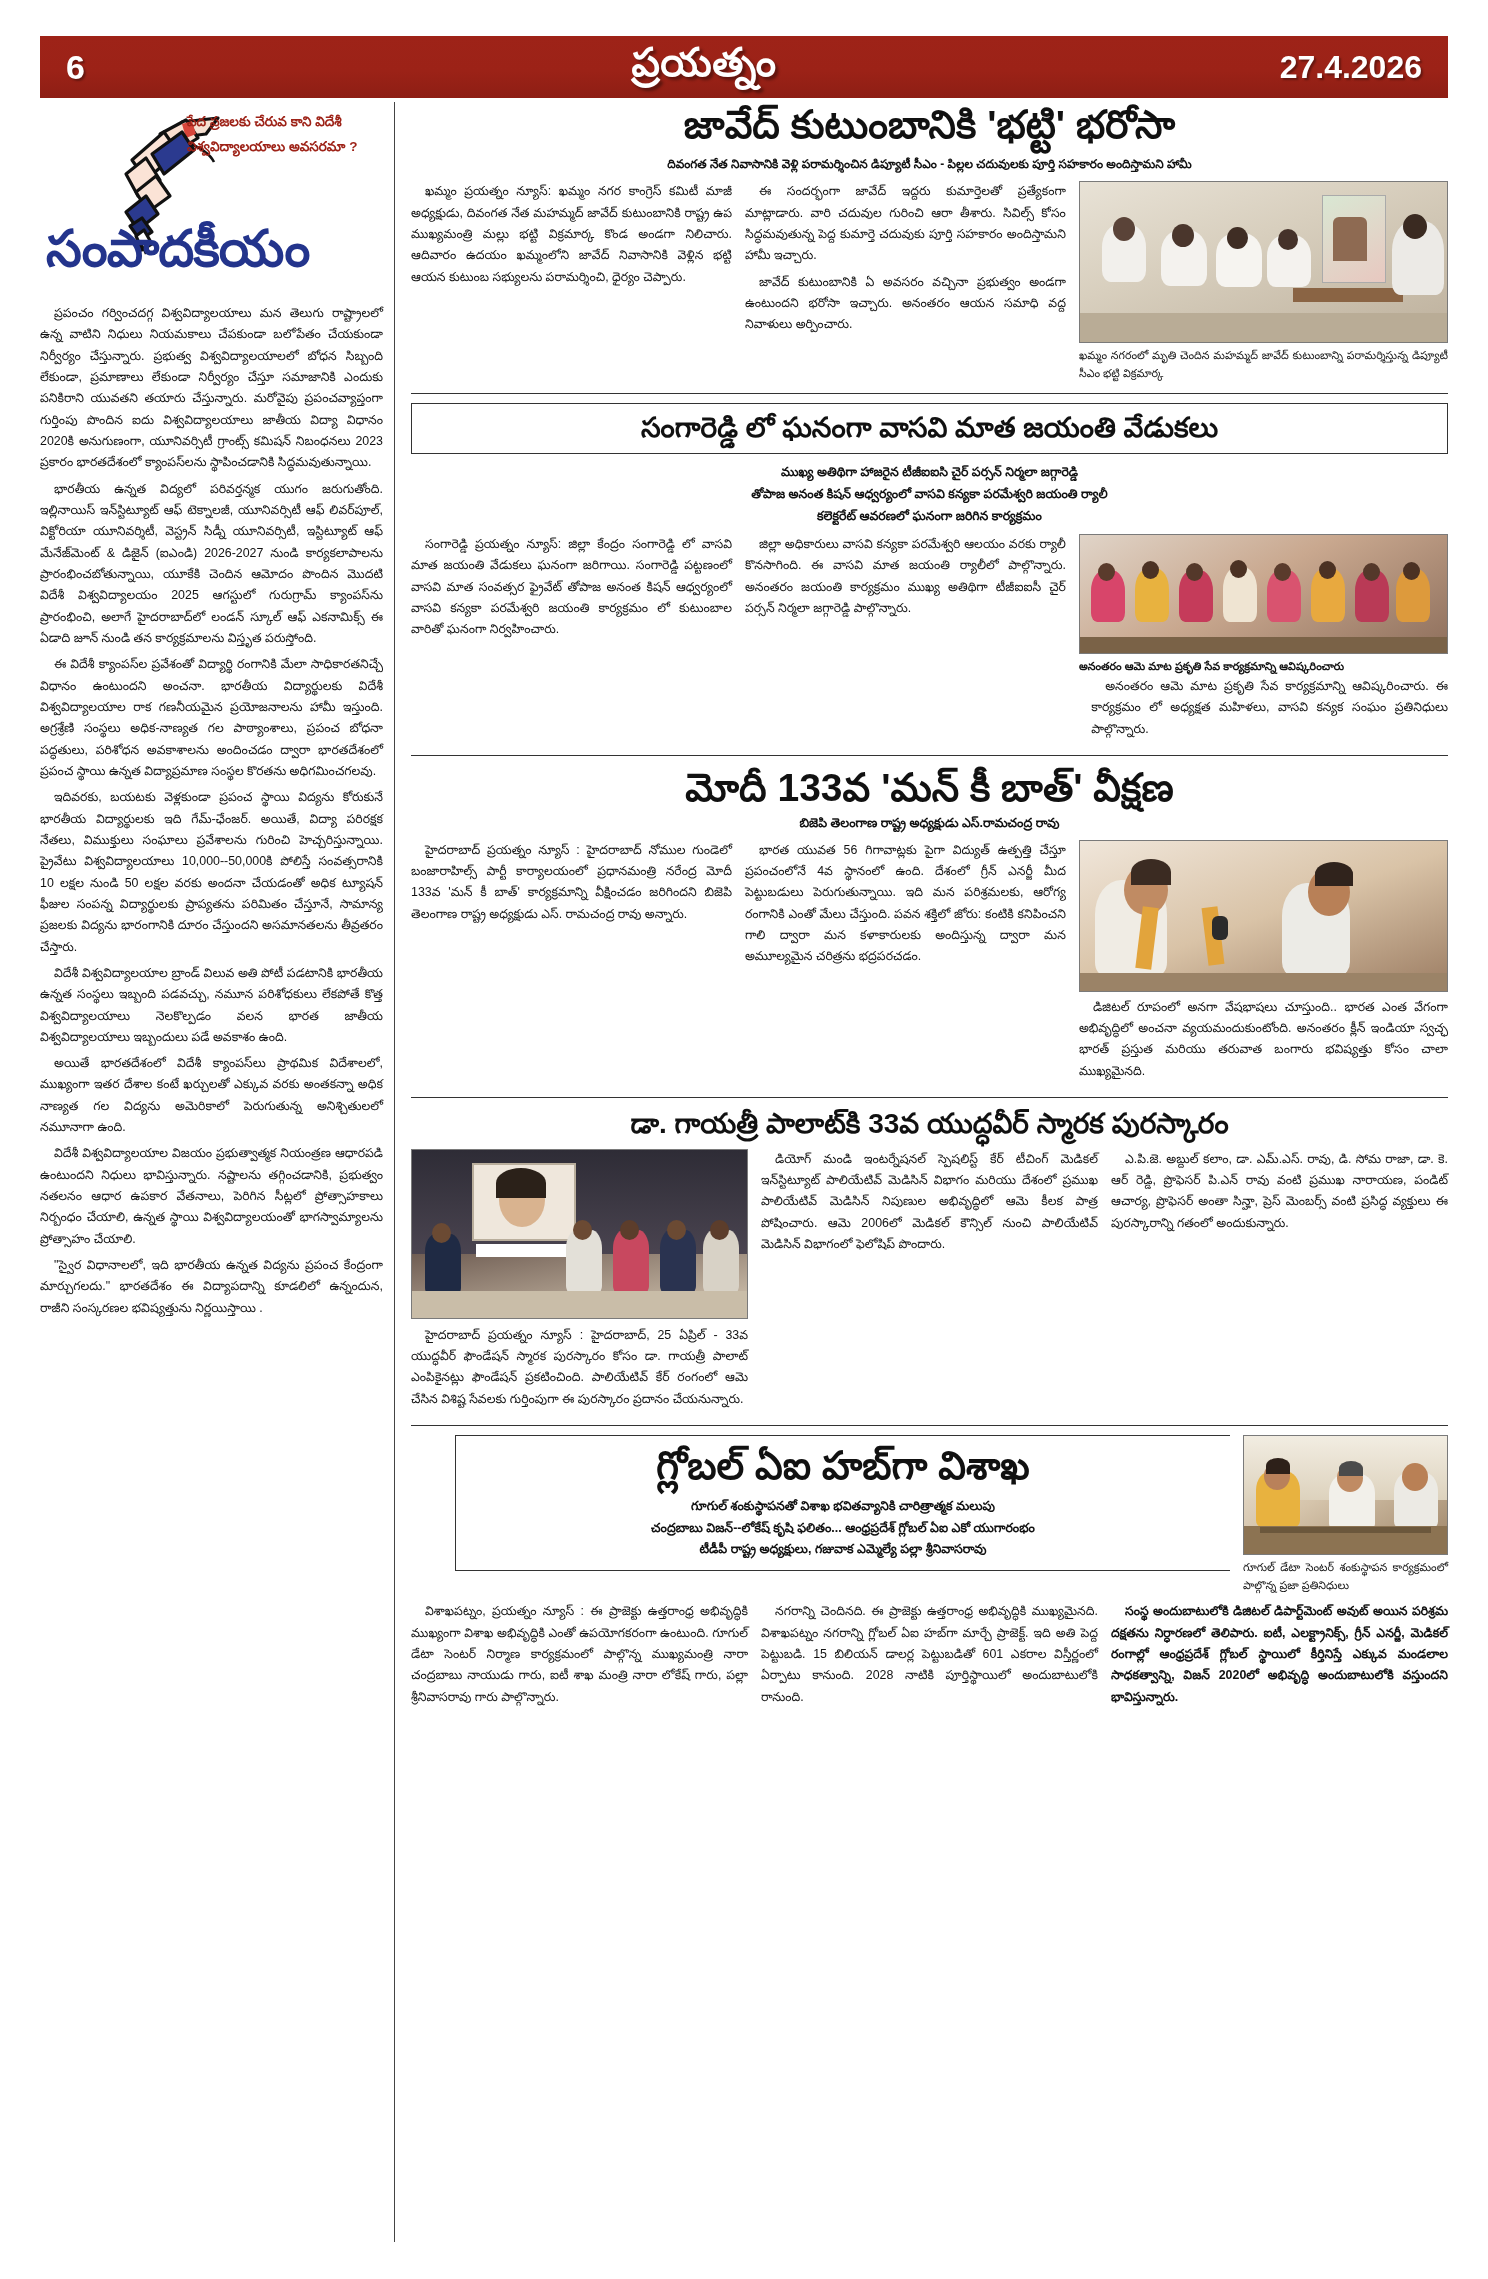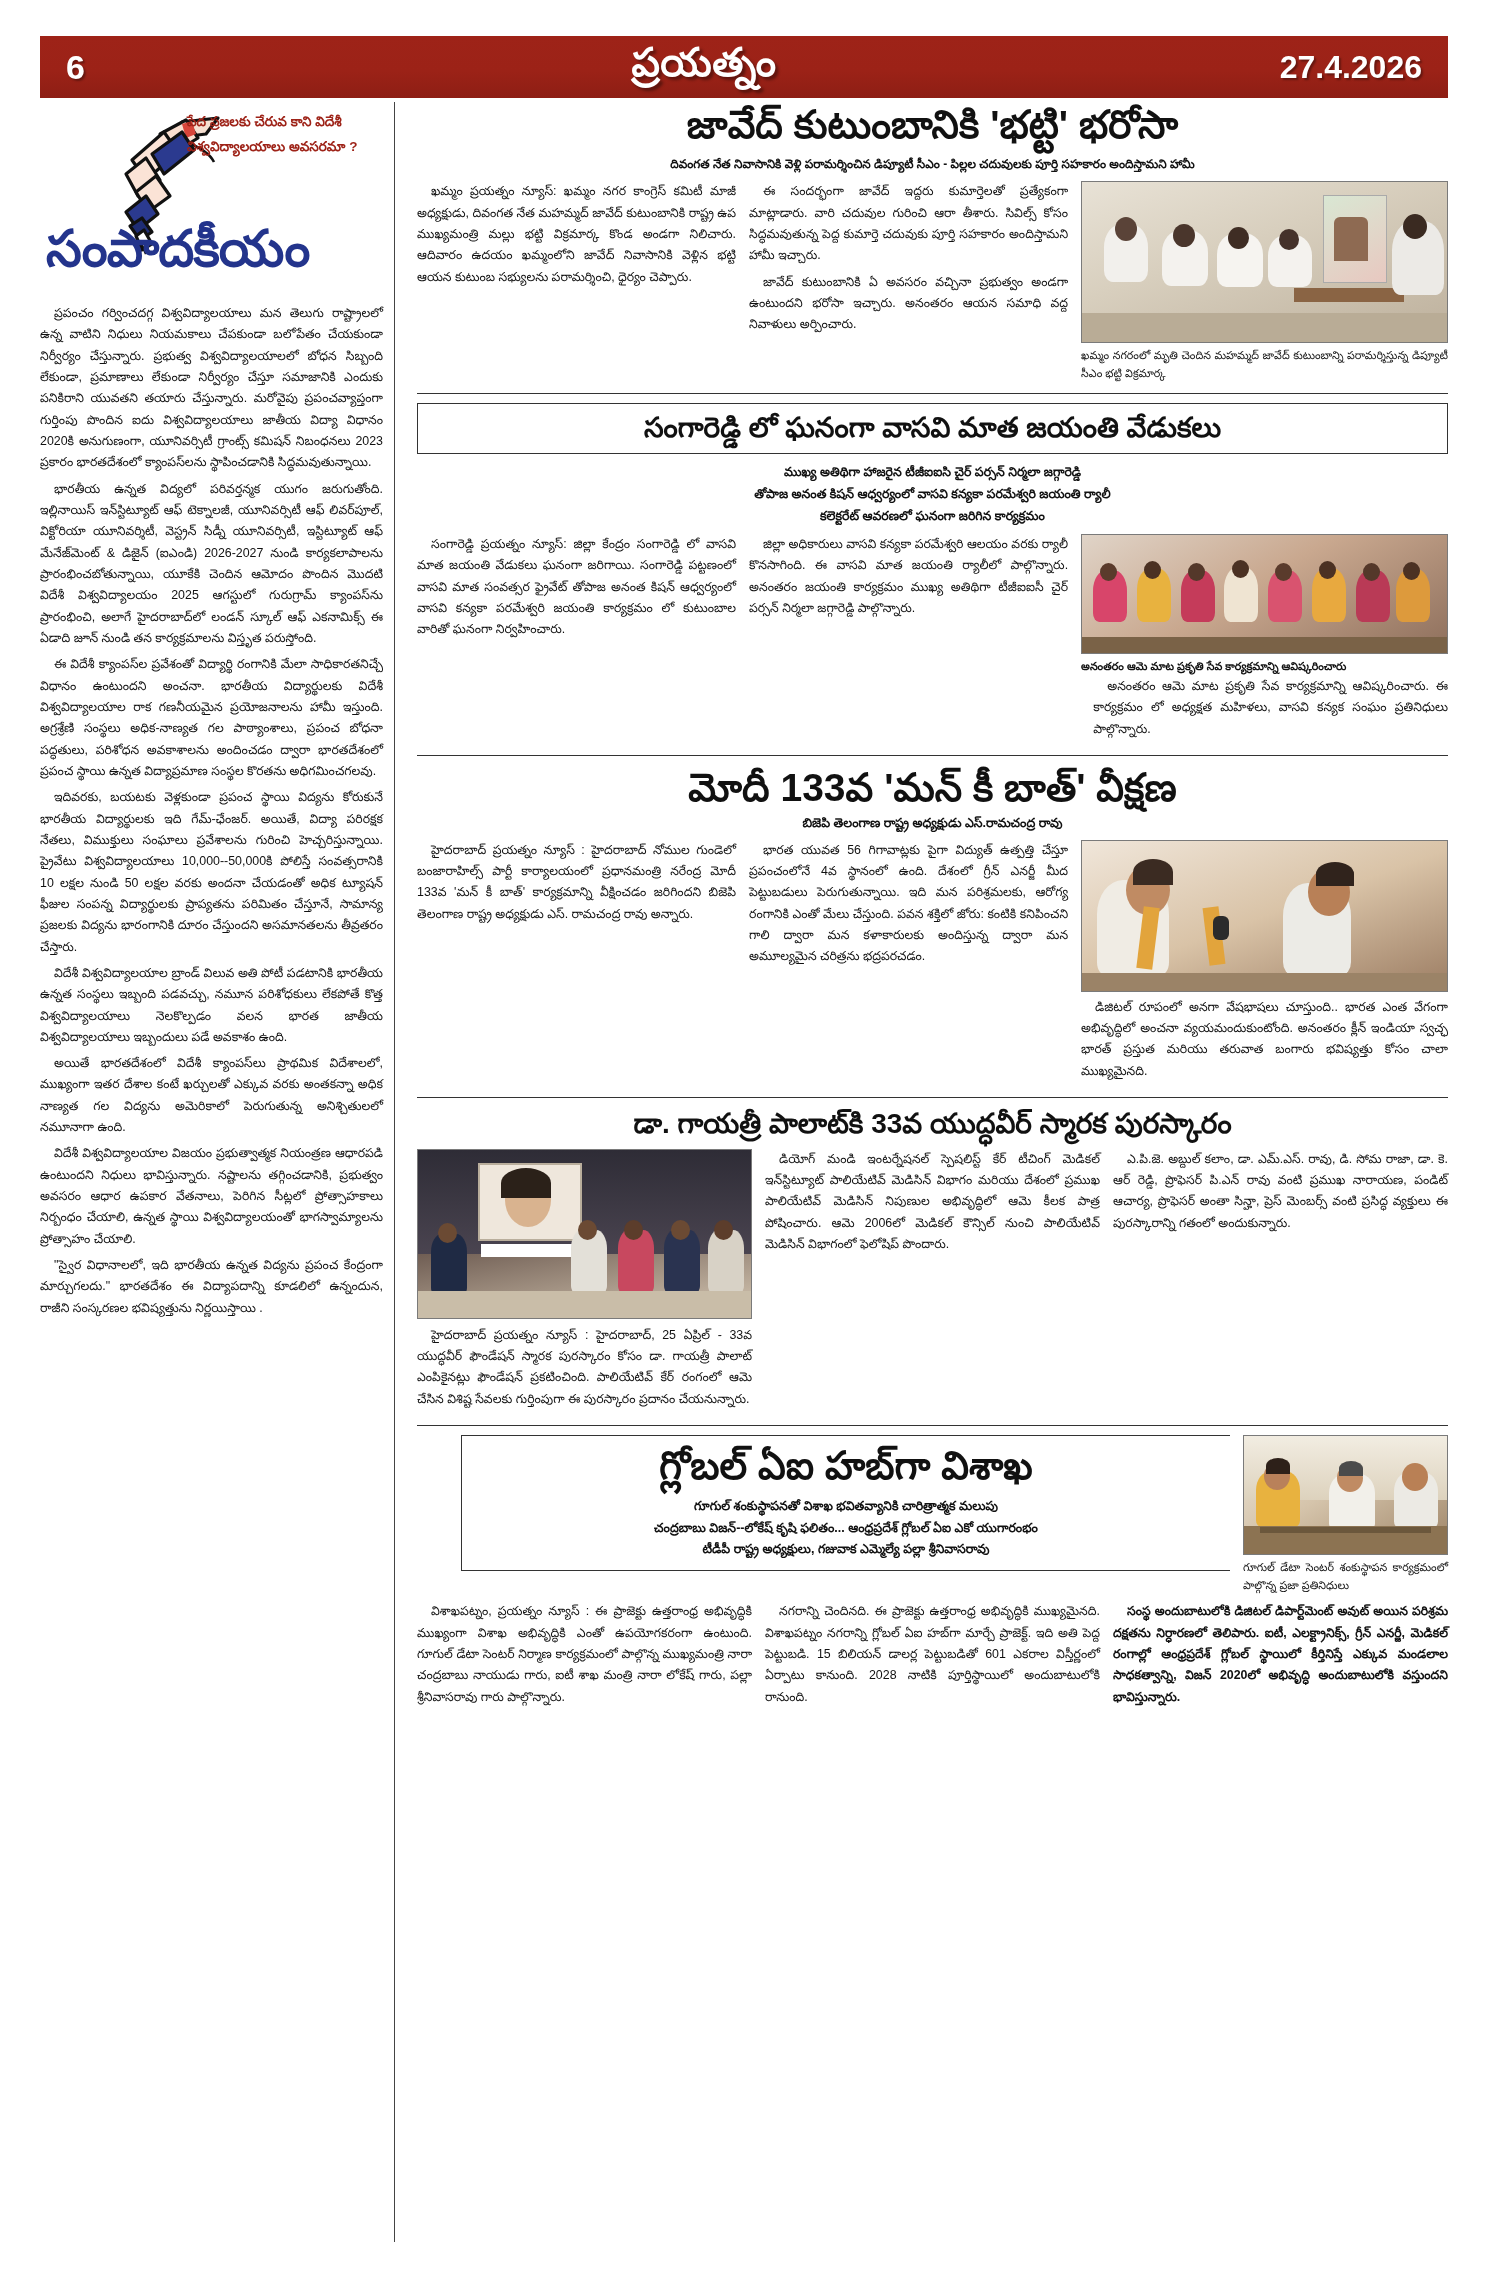--- a/index.html
+++ b/index.html
@@ -60,21 +60,21 @@
   }
 
   
   .page {
     position: absolute;
     left: 40px;
     top: 102px;
     width: 1408px;
     height: 2140px;
     display: flex;
-    gap: 10px;
+    gap: 4px;
   }
   .col-left {
     width: 355px;
     flex: 0 0 355px;
     border-right: 1.5px solid #444;
     padding-right: 11px;
     box-sizing: border-box;
   }
   .col-main {
     flex: 1 1 auto;
@@ -231,21 +231,21 @@
       <div class="sampadakiyam">సంపాదకీయం</div>
     </div>
 
     <div class="bodytext">
       <p>ప్రపంచం గర్వించదగ్గ విశ్వవిద్యాలయాలు మన తెలుగు రాష్ట్రాలలో ఉన్న వాటిని నిధులు నియమకాలు చేపకుండా బలోపేతం చేయకుండా నిర్వీర్యం చేస్తున్నారు. ప్రభుత్వ విశ్వవిద్యాలయాలలో బోధన సిబ్బంది లేకుండా, ప్రమాణాలు లేకుండా నిర్వీర్యం చేస్తూ సమాజానికి ఎందుకు పనికిరాని యువతని తయారు చేస్తున్నారు. మరోవైపు ప్రపంచవ్యాప్తంగా గుర్తింపు పొందిన ఐదు విశ్వవిద్యాలయాలు జాతీయ విద్యా విధానం 2020కి అనుగుణంగా, యూనివర్సిటీ గ్రాంట్స్ కమిషన్ నిబంధనలు 2023 ప్రకారం భారతదేశంలో క్యాంపస్‌లను స్థాపించడానికి సిద్ధమవుతున్నాయి.</p>
       <p>భారతీయ ఉన్నత విద్యలో పరివర్తన్మక యుగం జరుగుతోంది. ఇల్లినాయిస్ ఇన్‌స్టిట్యూట్ ఆఫ్ టెక్నాలజీ, యూనివర్సిటీ ఆఫ్ లివర్‌పూల్, విక్టోరియా యూనివర్శిటీ, వెస్ట్రన్ సిడ్నీ యూనివర్సిటీ, ఇస్టిట్యూట్ ఆఫ్ మేనేజ్‌మెంట్ &amp; డిజైన్ (ఐఎండి) 2026-2027 నుండి కార్యకలాపాలను ప్రారంభించబోతున్నాయి, యూకేకి చెందిన ఆమోదం పొందిన మొదటి విదేశీ విశ్వవిద్యాలయం 2025 ఆగస్టులో గురుగ్రామ్ క్యాంపస్‌ను ప్రారంభించి, అలాగే హైదరాబాద్‌లో లండన్ స్కూల్ ఆఫ్ ఎకనామిక్స్ ఈ ఏడాది జూన్ నుండి తన కార్యక్రమాలను విస్తృత పరుస్తోంది.</p>
       <p>ఈ విదేశీ క్యాంపస్‌ల ప్రవేశంతో విద్యార్థి రంగానికి మేలా సాధికారతనిచ్చే విధానం ఉంటుందని అంచనా. భారతీయ విద్యార్థులకు విదేశీ విశ్వవిద్యాలయాల రాక గణనీయమైన ప్రయోజనాలను హామీ ఇస్తుంది. అగ్రశ్రేణి సంస్థలు అధిక-నాణ్యత గల పాఠ్యాంశాలు, ప్రపంచ బోధనా పద్ధతులు, పరిశోధన అవకాశాలను అందించడం ద్వారా భారతదేశంలో ప్రపంచ స్థాయి ఉన్నత విద్యాప్రమాణ సంస్థల కొరతను అధిగమించగలవు.</p>
       <p>ఇదివరకు, బయటకు వెళ్లకుండా ప్రపంచ స్థాయి విద్యను కోరుకునే భారతీయ విద్యార్థులకు ఇది గేమ్-ఛేంజర్. అయితే, విద్యా పరిరక్షక నేతలు, విముక్తులు సంఘాలు ప్రవేశాలను గురించి హెచ్చరిస్తున్నాయి. ప్రైవేటు విశ్వవిద్యాలయాలు 10,000--50,000కి పోలిస్తే సంవత్సరానికి 10 లక్షల నుండి 50 లక్షల వరకు అందనా చేయడంతో అధిక ట్యూషన్ ఫీజుల సంపన్న విద్యార్థులకు ప్రాప్యతను పరిమితం చేస్తూనే, సామాన్య ప్రజలకు విద్యను భారంగానికి దూరం చేస్తుందని అసమానతలను తీవ్రతరం చేస్తారు.</p>
       <p>విదేశీ విశ్వవిద్యాలయాల బ్రాండ్ విలువ అతి పోటీ పడటానికి భారతీయ ఉన్నత సంస్థలు ఇబ్బంది పడవచ్చు, నమూన పరిశోధకులు లేకపోతే కొత్త విశ్వవిద్యాలయాలు నెలకొల్పడం వలన భారత జాతీయ విశ్వవిద్యాలయాలు ఇబ్బందులు పడే అవకాశం ఉంది.</p>
       <p>అయితే భారతదేశంలో విదేశీ క్యాంపస్‌లు ప్రాథమిక విదేశాలలో, ముఖ్యంగా ఇతర దేశాల కంటే ఖర్చులతో ఎక్కువ వరకు అంతకన్నా అధిక నాణ్యత గల విద్యను అమెరికాలో పెరుగుతున్న అనిశ్చితులలో నమూనాగా ఉంది.</p>
-      <p>విదేశీ విశ్వవిద్యాలయాల విజయం ప్రభుత్వాత్మక నియంత్రణ ఆధారపడి ఉంటుందని నిధులు భావిస్తున్నారు. నష్టాలను తగ్గించడానికి, ప్రభుత్వం అవసరం ఆధార ఉపకార వేతనాలు, పెరిగిన సీట్లలో ప్రోత్సాహకాలు నిర్బంధం చేయాలి, ఉన్నత స్థాయి విశ్వవిద్యాలయంతో భాగస్వామ్యాలను ప్రోత్సాహం చేయాలి.</p>
+      <p>విదేశీ విశ్వవిద్యాలయాల విజయం ప్రభుత్వాత్మక నియంత్రణ ఆధారపడి ఉంటుందని నిధులు భావిస్తున్నారు. నష్టాలను తగ్గించడానికి, ప్రభుత్వం నతలనం ఆధార ఉపకార వేతనాలు, పెరిగిన సీట్లలో ప్రోత్సాహకాలు నిర్బంధం చేయాలి, ఉన్నత స్థాయి విశ్వవిద్యాలయంతో భాగస్వామ్యాలను ప్రోత్సాహం చేయాలి.</p>
       <p>"స్వైర విధానాలలో, ఇది భారతీయ ఉన్నత విద్యను ప్రపంచ కేంద్రంగా మార్చుగలదు." భారతదేశం ఈ విద్యాపదాన్ని కూడలిలో ఉన్నందున, రాజీని సంస్కరణల భవిష్యత్తును నిర్ణయిస్తాయి .</p>
     </div>
   </div>
 
   <div class="col-main">
 
     <div class="article">
       <div class="headline big">జావేద్ కుటుంబానికి 'భట్టి' భరోసా</div>
       <div class="deck">దివంగత నేత నివాసానికి వెళ్లి పరామర్శించిన డిప్యూటీ సీఎం -  పిల్లల చదువులకు పూర్తి సహకారం అందిస్తామని హామీ</div>
       <div style="display:flex; gap:13px;">

